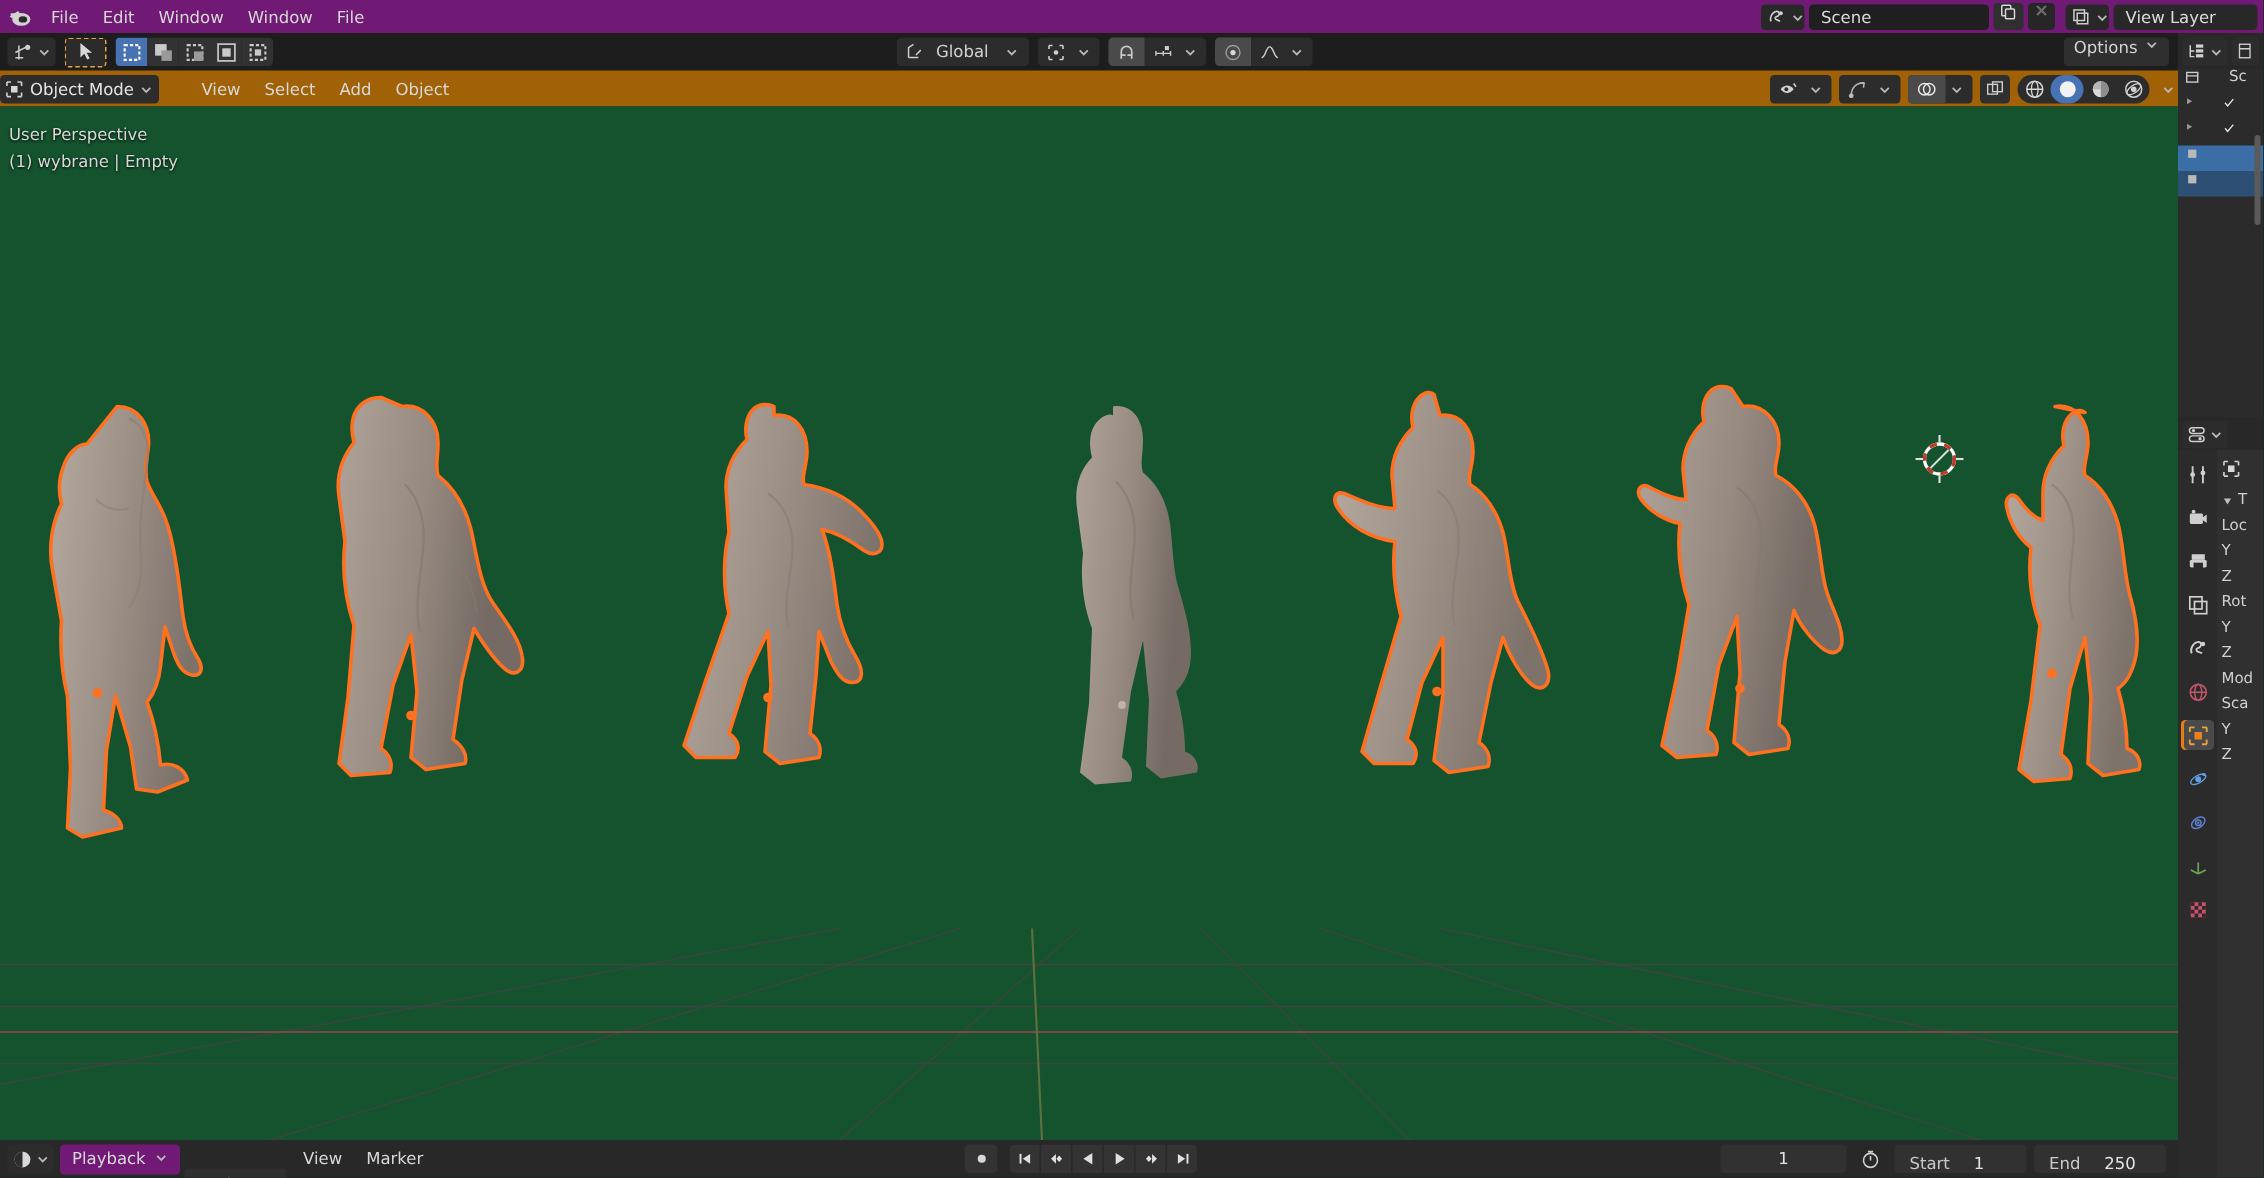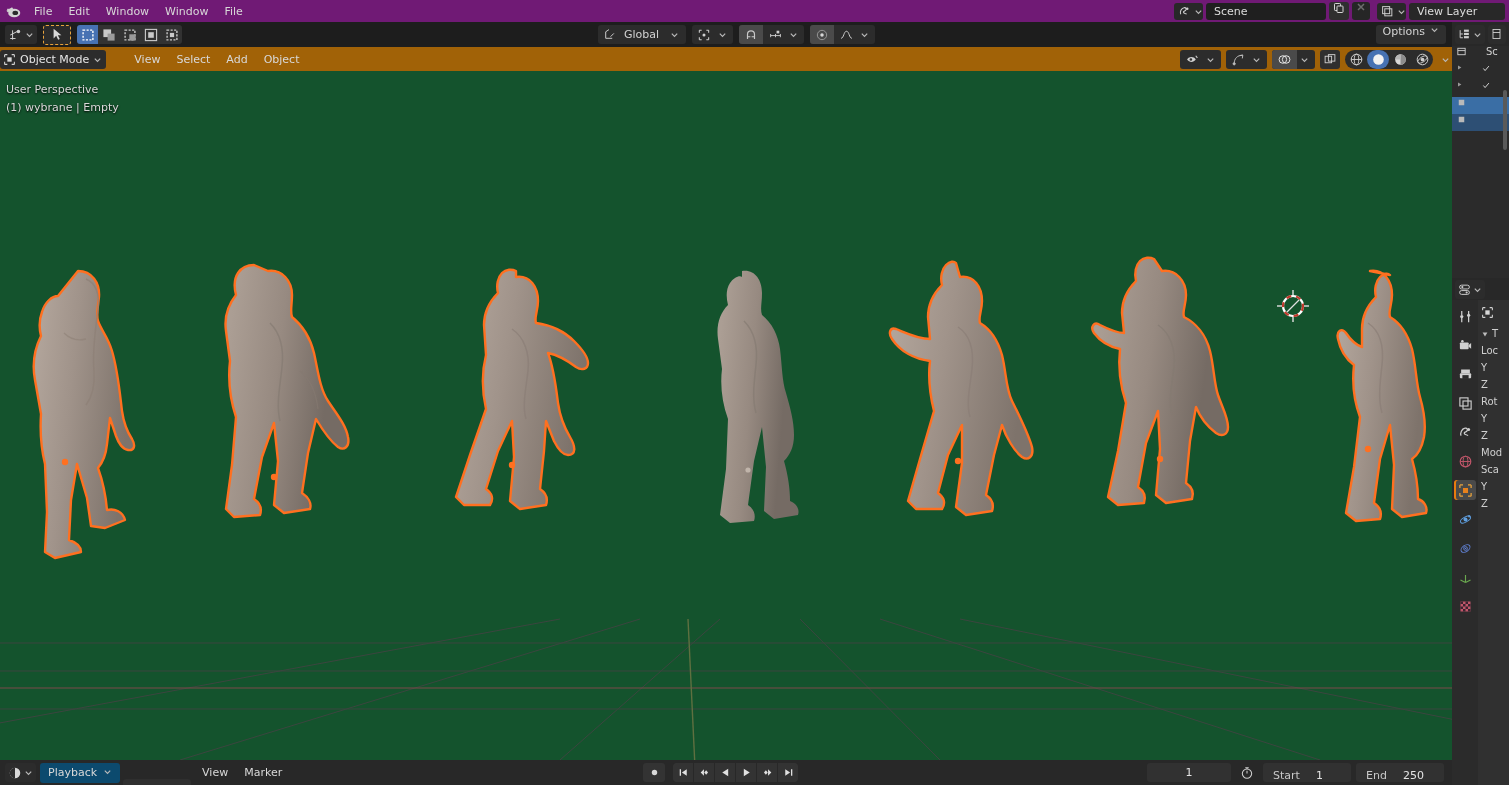--- a/index.html
+++ b/index.html
@@ -542,21 +542,21 @@
           <circle cx="12" cy="12" r="9" fill="#d8d8d8"></circle>
           <path d="M12 3 a9 9 0 0 0 0 18 z" fill="#2c2c2c"></path>
         </svg>
         <span class="chev">
           <svg viewBox="0 0 10 10">
               <path d="M2 4 L5 7 L8 4" stroke="#b9b9b9" stroke-width="1.3" fill="none"></path>
             </svg>
         </span>
       </div>
       <div class="row" id="tl-menus">
-          <div class="menu" style="background: #0c4a6e; border-radius: 3px; margin-right: 3px; gap: 6px;">
+          <div class="menu" style="background: #701a75; border-radius: 3px; margin-right: 3px; gap: 6px;">
             <span>Playback</span>
             <span><svg viewBox="0 0 10 10" width="9" height="9">
                 <path d="M2 4 L5 7 L8 4" stroke="#b9b9b9" stroke-width="1.3" fill="none"></path>
               </svg></span>
           </div>
           <div class="menu" style="background: rgb(47, 47, 47); border-radius: 3px; margin-right: 3px; gap: 6px; margin-top: 33px;">
             <span>Keying</span>
             <span><svg viewBox="0 0 10 10" width="9" height="9">
                 <path d="M2 4 L5 7 L8 4" stroke="#b9b9b9" stroke-width="1.3" fill="none"></path>
               </svg></span>

